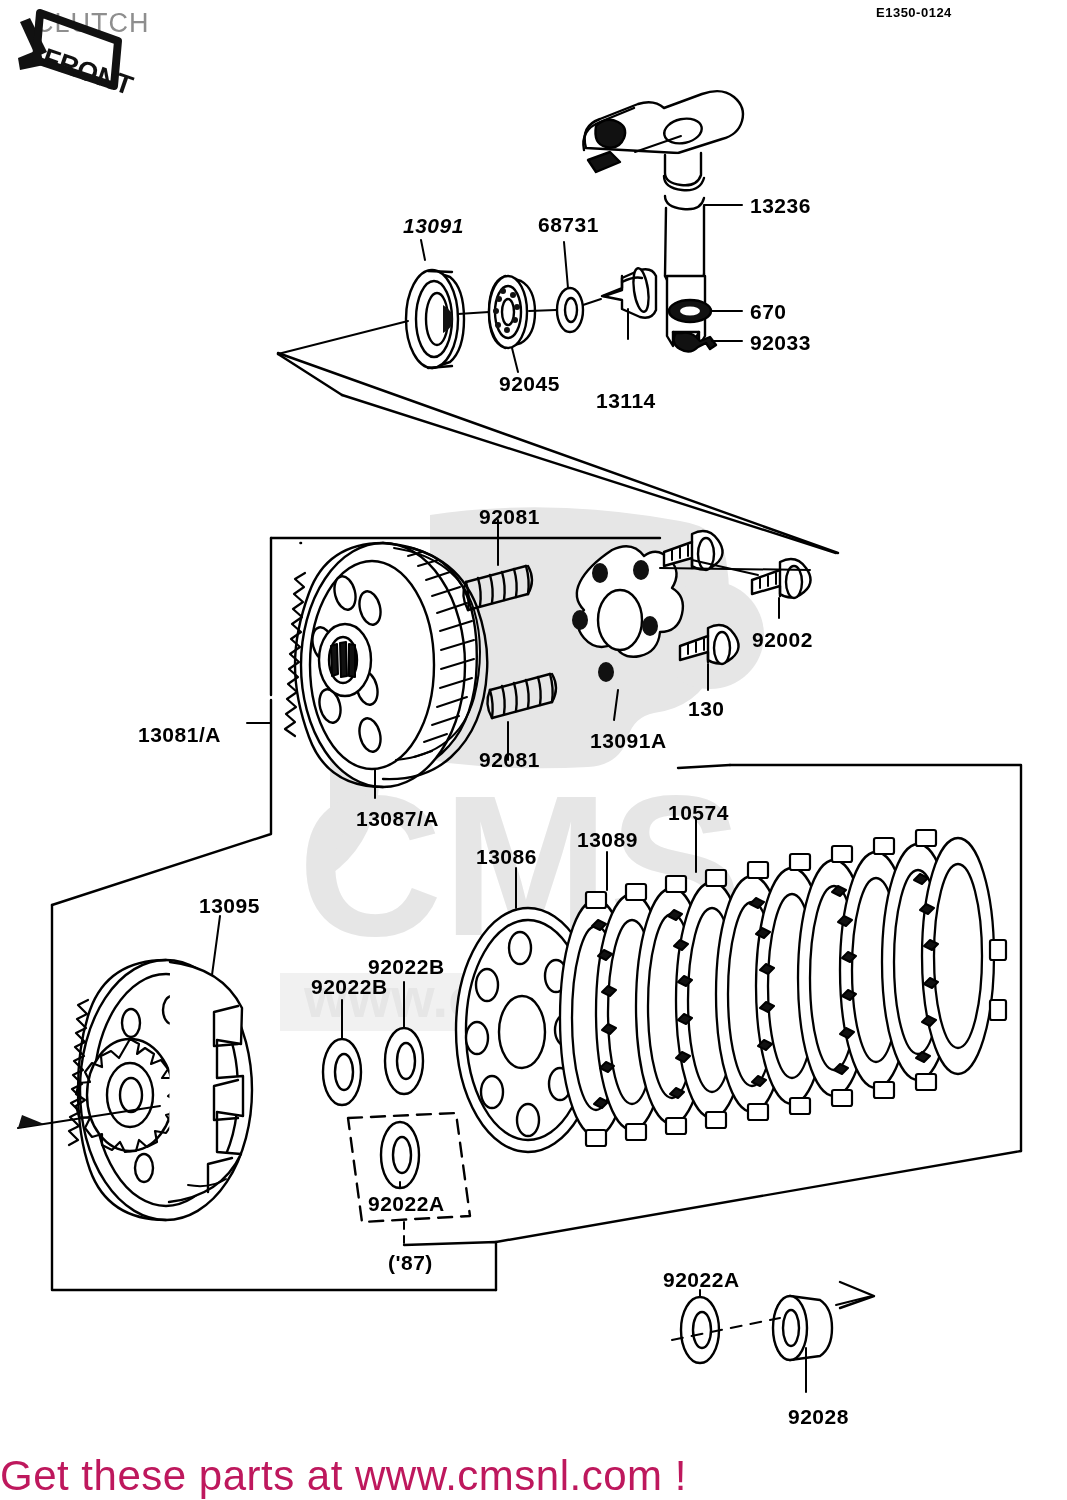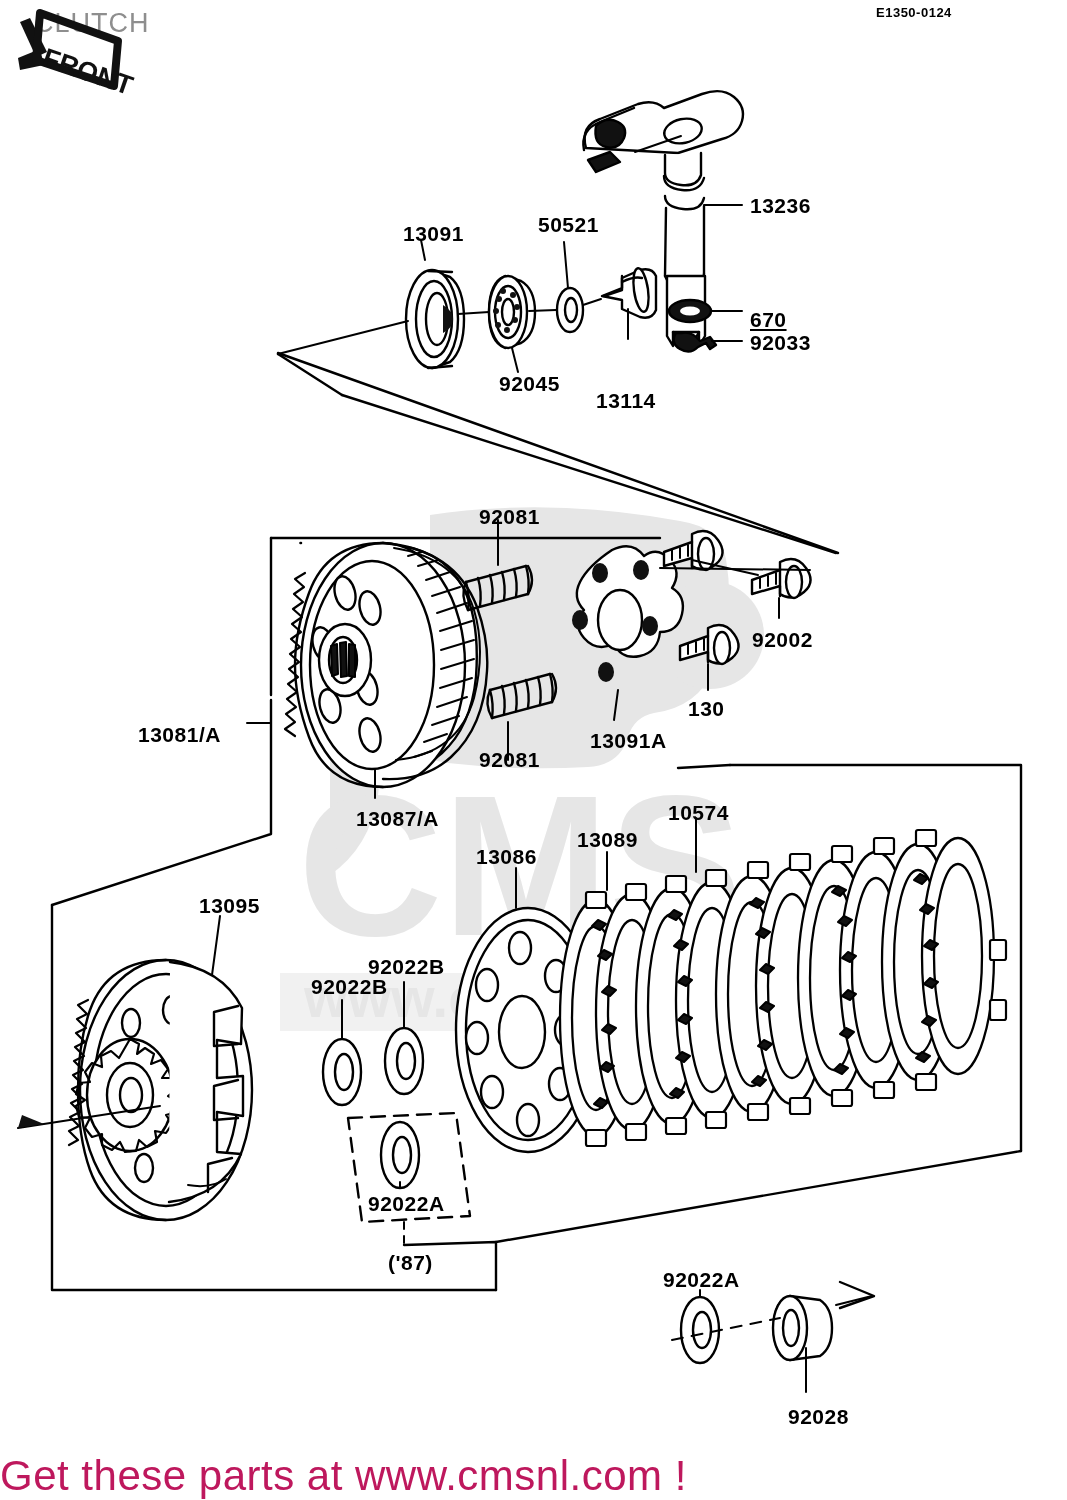--- a/index.html
+++ b/index.html
@@ -494,24 +494,24 @@
         <path d="M806 1348 L806 1392" stroke-width="2"></path>
       </g>
 
       <path d="M672 1340 L780 1318" stroke-width="2" stroke-dasharray="11 9"></path>
       <path d="M836 1305 L872 1296" stroke-width="2"></path>
       <path d="M840 1282 l34 14 l-34 12" fill="none" stroke-width="2.4"></path>
 
     </g>
   </svg>
 
-  <div class="lbl" style="left:403px;top:222px;">13091</div>
-  <div class="lbl" style="left:538px;top:213px;">50521</div>
+  <div class="lbl" style="left:403px;top:214px;font-style:italic;">13091</div>
+  <div class="lbl" style="left:538px;top:213px;">68731</div>
   <div class="lbl" style="left:750px;top:194px;">13236</div>
-  <div class="lbl" style="left:750px;top:308px;text-decoration:underline;">670</div>
+  <div class="lbl" style="left:750px;top:300px;">670</div>
   <div class="lbl" style="left:750px;top:331px;">92033</div>
   <div class="lbl" style="left:596px;top:345px;margin-top:44px;">13114</div>
   <div class="lbl" style="left:499px;top:372px;">92045</div>
   <div class="lbl" style="left:479px;top:505px;">92081</div>
   <div class="lbl" style="left:479px;top:748px;">92081</div>
   <div class="lbl" style="left:752px;top:628px;">92002</div>
   <div class="lbl" style="left:688px;top:697px;">130</div>
   <div class="lbl" style="left:590px;top:729px;">13091A</div>
   <div class="lbl" style="left:138px;top:723px;">13081/A</div>
   <div class="lbl" style="left:356px;top:807px;">13087/A</div>

